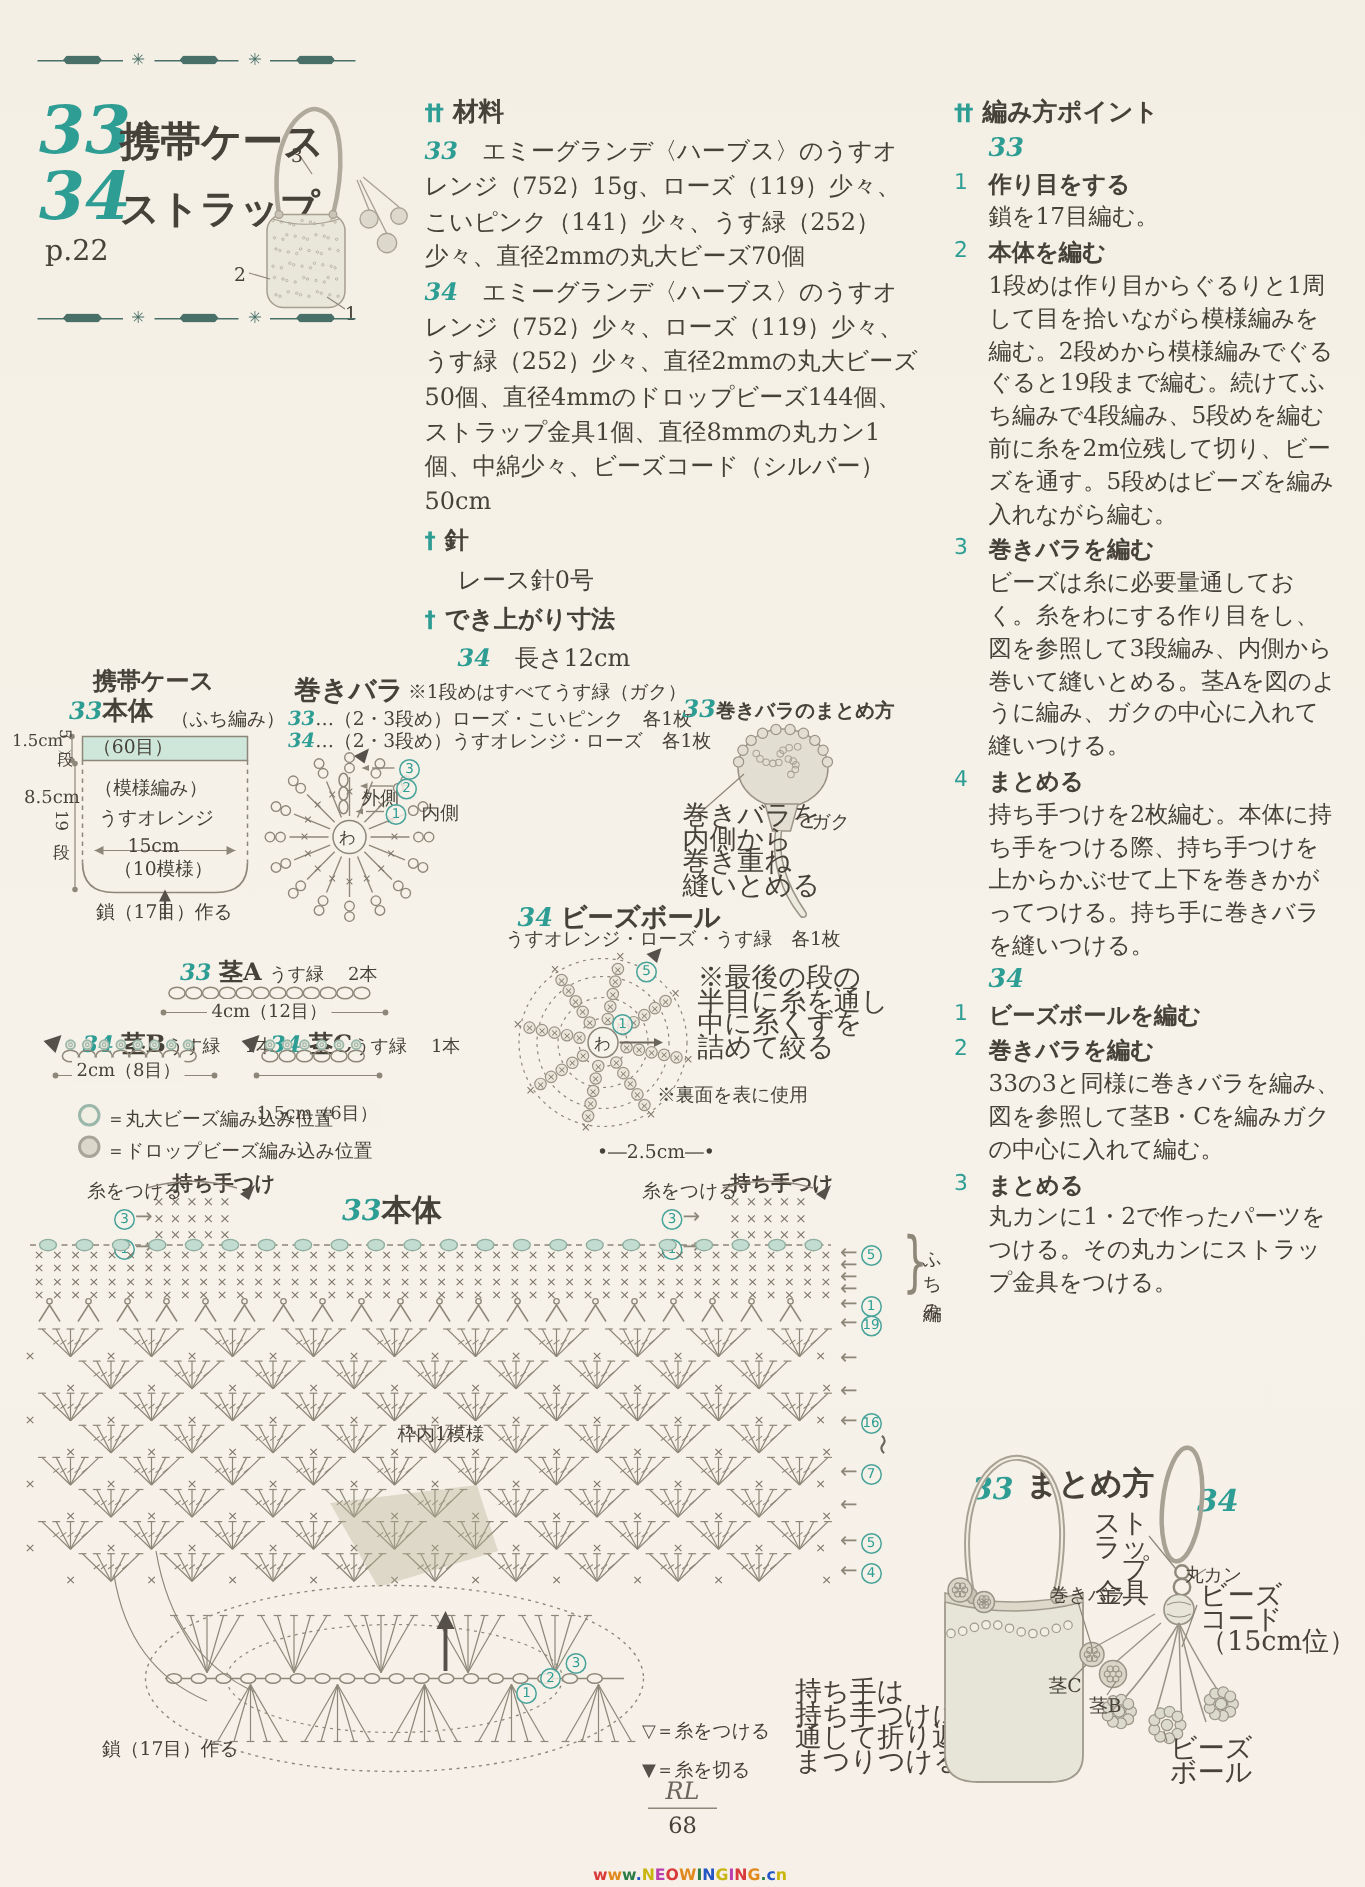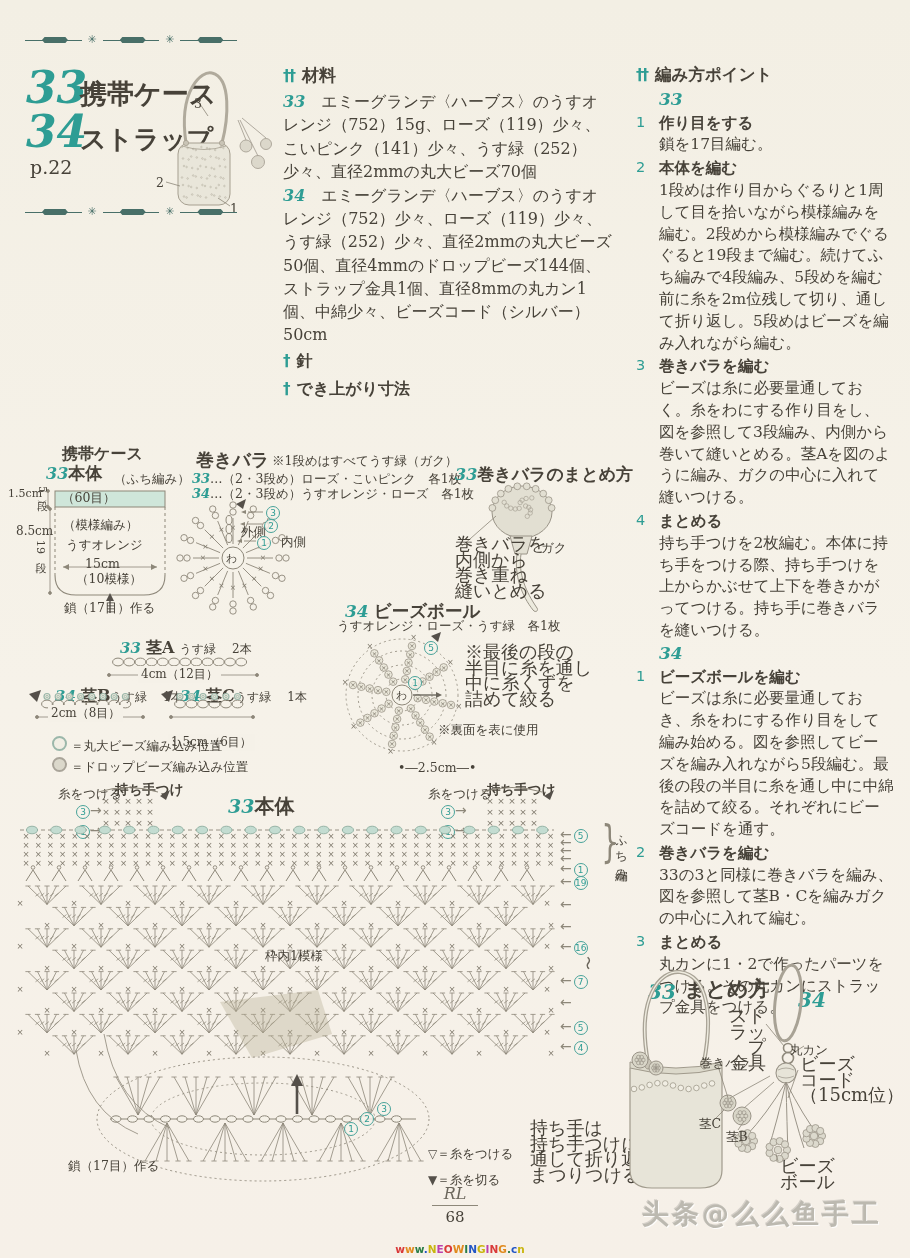--- a/index.html
+++ b/index.html
@@ -155,38 +155,40 @@
     <div class="hrow">
         <span class="dag">††</span>
       <span style="font-size:17px">材料</span>
       </div>
     <p><span class="num" style="font-size:16px">33</span>　<span>エミーグランデ〈ハーブス〉のうすオレンジ（752）15g、ローズ（119）少々、こいピンク（141）少々、うす緑（252）少々、直径2mmの丸大ビーズ70個</span></p>
     <p><span class="num" style="font-size:16px">34</span>　<span>エミーグランデ〈ハーブス〉のうすオレンジ（752）少々、ローズ（119）少々、うす緑（252）少々、直径2mmの丸大ビーズ50個、直径4mmのドロップビーズ144個、ストラップ金具1個、直径8mmの丸カン1個、中綿少々、ビーズコード（シルバー）50cm</span></p>
     <div class="hrow" style="margin-top:3px">
         <span class="dag">†</span>
       <span>針</span>
       </div>
+    <p style="padding-left:22px">レース針0号</p>
     <div class="hrow" style="margin-top:3px">
         <span class="dag">†</span>
       <span>でき上がり寸法</span>
       </div>
+    <p style="padding-left:22px"><span class="num" style="font-size:16px">34</span>　<span>長さ12cm</span></p>
   </div>
 
   <div class="abs pts" style="left:636px;top:64px;width:258px">
     <div class="hrow">
         <span class="dag">††</span>
       <span style="font-size:16.5px">編み方ポイント</span>
       </div>
     <div class="slabel">33</div>
     <div class="step"><span class="sn">1</span><span class="b">作り目をする</span><br><span>鎖を17目編む。</span></div>
-    <div class="step"><span class="sn">2</span><span class="b">本体を編む</span><br><span>1段めは作り目からぐるりと1周して目を拾いながら模様編みを編む。2段めから模様編みでぐるぐると19段まで編む。続けてふち編みで4段編み、5段めを編む前に糸を2m位残して切り、通して折り返し。5段めはビーズを編み入れながら編む。</span></div>
+    <div class="step"><span class="sn">2</span><span class="b">本体を編む</span><br><span>1段めは作り目からぐるりと1周して目を拾いながら模様編みを編む。2段めから模様編みでぐるぐると19段まで編む。続けてふち編みで4段編み、5段めを編む前に糸を2m位残して切り、ビーズを通す。5段めはビーズを編み入れながら編む。</span></div>
     <div class="step"><span class="sn">3</span><span class="b">巻きバラを編む</span><br><span>ビーズは糸に必要量通しておく。糸をわにする作り目をし、図を参照して3段編み、内側から巻いて縫いとめる。茎Aを図のように編み、ガクの中心に入れて縫いつける。</span></div>
     <div class="step"><span class="sn">4</span><span class="b">まとめる</span><br><span>持ち手つけを2枚編む。本体に持ち手をつける際、持ち手つけを上からかぶせて上下を巻きかがってつける。持ち手に巻きバラを縫いつける。</span></div>
     <div class="slabel">34</div>
-    <div class="step"><span class="sn">1</span><span class="b">ビーズボールを編む</span><br><span>ビーズは糸に必要量通しておき、糸をわにする作り目をして編み始める。図を参照してビーズを編み入れながら5段編む。最後の段の半目に糸を通し中に中綿を詰めて絞る。それぞれにビーズコードを通す。</span></div>
+    <div class="step"><span class="sn">1</span><span class="b">ビーズボールを編む</span><br></div>
     <div class="step"><span class="sn">2</span><span class="b">巻きバラを編む</span><br><span>33の3と同様に巻きバラを編み、図を参照して茎B・Cを編みガクの中心に入れて編む。</span></div>
     <div class="step"><span class="sn">3</span><span class="b">まとめる</span><br><span>丸カンに1・2で作ったパーツをつける。その丸カンにストラップ金具をつける。</span></div>
   </div>
 
   <div class="abs b" style="left:62px;top:444px;font-size:16px">携帯ケース</div>
   <div class="abs" style="left:46px;top:462px"><span class="num" style="font-size:16px">33</span><span class="b" style="font-size:17px">本体</span></div>
   <div class="abs lbl" style="left:114px;top:471px">（ふち編み）</div>
   <svg id="svg-case" class="abs" style="left:30px;top:483px" width="160" height="150">
       <rect x="25" y="8" width="110" height="16" fill="#cfe6da" stroke="#8d8779" stroke-width="1"></rect>
       <line x1="25" y1="24" x2="25" y2="92" stroke="#8d8779" stroke-width="1" stroke-dasharray="3,3"></line>
@@ -296,21 +298,21 @@
       <polygon points="82,44 82,48 77,46" fill="#8d8779"></polygon>
       <polygon points="76,9 86,4 83,14" fill="#55504a"></polygon>
     </svg>
   <div class="abs" style="left:226px;top:551px;font-size:11px">わ</div>
   <div class="abs lbl" style="left:241px;top:524px">外側</div>
   <div class="abs lbl" style="left:281px;top:534px">内側</div>
   <span class="abs circ sm" style="left:266px;top:506px">3</span>
   <span class="abs circ sm" style="left:264px;top:519px">2</span>
   <span class="abs circ sm" style="left:257px;top:536px">1</span>
 
-  <div class="abs" style="left:455px;top:463px"><span class="num" style="font-size:16px">33</span><span class="b" style="font-size:17px">巻きバラのまとめ方</span></div>
+  <div class="abs" style="left:455px;top:463px"><span class="num" style="font-size:16px">33</span><span class="b" style="font-size:13px">巻きバラのまとめ方</span></div>
   <svg id="svg-flower" class="abs" style="left:440px;top:470px" width="190" height="150">
       <ellipse cx="82" cy="42" rx="30" ry="26" fill="#e2dfd2" stroke="#9a9488" stroke-width="1"></ellipse>
       <circle cx="52.36934978214587" cy="37.932703908954004" r="3.4" fill="#e2dfd2" stroke="#9a9488" stroke-width="0.8"></circle>
       <circle cx="55.26980427434897" cy="30.196247006771777" r="3.4" fill="#e2dfd2" stroke="#9a9488" stroke-width="0.8"></circle>
       <circle cx="60.78679656440357" cy="23.615223689149765" r="3.4" fill="#e2dfd2" stroke="#9a9488" stroke-width="0.8"></circle>
       <circle cx="68.3802850078136" cy="18.833830371102437" r="3.4" fill="#e2dfd2" stroke="#9a9488" stroke-width="0.8"></circle>
       <circle cx="77.3069660487931" cy="16.320103144526414" r="3.4" fill="#e2dfd2" stroke="#9a9488" stroke-width="0.8"></circle>
       <circle cx="86.69303395120691" cy="16.320103144526417" r="3.4" fill="#e2dfd2" stroke="#9a9488" stroke-width="0.8"></circle>
       <circle cx="95.6197149921864" cy="18.833830371102433" r="3.4" fill="#e2dfd2" stroke="#9a9488" stroke-width="0.8"></circle>
       <circle cx="103.21320343559643" cy="23.61522368914976" r="3.4" fill="#e2dfd2" stroke="#9a9488" stroke-width="0.8"></circle>
@@ -2308,15 +2310,14 @@
   <div class="abs lbl" style="left:726px;top:1129px">茎B</div>
   <div class="abs note" style="left:780px;top:1158px">ビーズ
 ボール</div>
 
   <div class="abs" style="left:420px;top:1184px;width:70px;text-align:center">
     <div style="font-style:italic;font-size:16px;color:#6b665c">RL</div>
     <div style="width:46px;height:1px;background:#8d8779;margin:2px auto"></div>
     <div style="font-size:15px">68</div>
   </div>
   <div id="url-row" class="abs urlrow" style="left:380px;top:1238px;width:160px;text-align:center"><span style="color: rgb(217, 58, 58);">w</span><span style="color: rgb(224, 138, 30);">w</span><span style="color: rgb(42, 125, 70);">w</span><span style="color: rgb(35, 86, 196);">.</span><span style="color: rgb(201, 181, 15);">N</span><span style="color: rgb(187, 63, 174);">E</span><span style="color: rgb(217, 58, 58);">O</span><span style="color: rgb(224, 138, 30);">W</span><span style="color: rgb(42, 125, 70);">I</span><span style="color: rgb(35, 86, 196);">N</span><span style="color: rgb(201, 181, 15);">G</span><span style="color: rgb(187, 63, 174);">I</span><span style="color: rgb(217, 58, 58);">N</span><span style="color: rgb(224, 138, 30);">G</span><span style="color: rgb(42, 125, 70);">.</span><span style="color: rgb(35, 86, 196);">c</span><span style="color: rgb(201, 181, 15);">n</span></div>
-  <div class="abs wm" style="left:642px;top:1196px;font-size:27px">头条@么么鱼手工</div>
 
 </div>
 
 </body></html>

